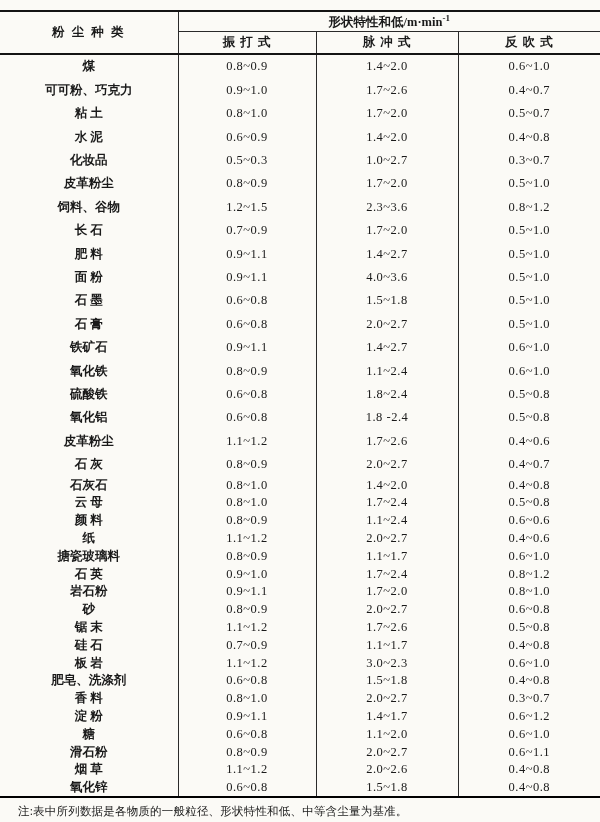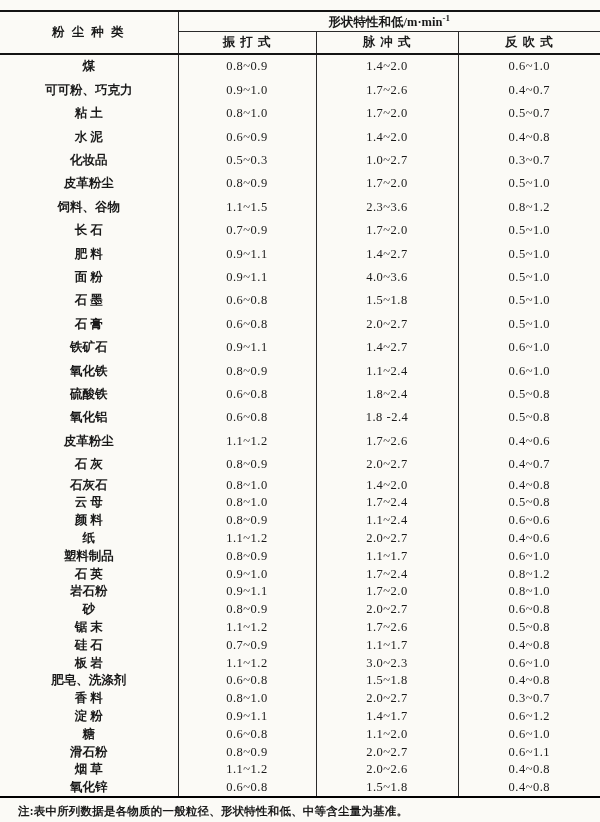--- a/index.html
+++ b/index.html
@@ -44,21 +44,21 @@
   th.sub-head{font-weight:bold;font-size:13px;height:21px;letter-spacing:1px;}
   
   tbody.upper td{height:23.4px;}
   tbody.lower td{height:17.8px;}
   td.name-cell{font-weight:bold;font-size:12.5px;}
   td.val-cell{font-family:"Liberation Serif","DejaVu Serif",serif;font-size:12.5px;letter-spacing:0.5px;}
   .note{
     margin-top:6px;
     padding-left:18px;
     font-size:11.5px;
-    font-weight:bold;
+    font-weight:normal;
     letter-spacing:0.2px;
   }
 </style>
 </head>
 <body>
 
 <div class="page">
 
   <table class="ftable">
     <colgroup>
@@ -110,21 +110,21 @@
           <td class="val-cell">0.3~0.7</td>
         </tr>
         <tr>
           <td class="name-cell">皮革粉尘</td>
           <td class="val-cell">0.8~0.9</td>
           <td class="val-cell">1.7~2.0</td>
           <td class="val-cell">0.5~1.0</td>
         </tr>
         <tr>
           <td class="name-cell">饲料、谷物</td>
-          <td class="val-cell">1.1~1.5</td>
+          <td class="val-cell">1.2~1.5</td>
           <td class="val-cell">2.3~3.6</td>
           <td class="val-cell">0.8~1.2</td>
         </tr>
         <tr>
           <td class="name-cell">长  石</td>
           <td class="val-cell">0.7~0.9</td>
           <td class="val-cell">1.7~2.0</td>
           <td class="val-cell">0.5~1.0</td>
         </tr>
         <tr>
@@ -207,21 +207,21 @@
           <td class="val-cell">1.1~2.4</td>
           <td class="val-cell">0.6~0.6</td>
         </tr>
         <tr>
           <td class="name-cell">纸</td>
           <td class="val-cell">1.1~1.2</td>
           <td class="val-cell">2.0~2.7</td>
           <td class="val-cell">0.4~0.6</td>
         </tr>
         <tr>
-          <td class="name-cell">塑料制品</td>
+          <td class="name-cell">搪瓷玻璃料</td>
           <td class="val-cell">0.8~0.9</td>
           <td class="val-cell">1.1~1.7</td>
           <td class="val-cell">0.6~1.0</td>
         </tr>
         <tr>
           <td class="name-cell">石  英</td>
           <td class="val-cell">0.9~1.0</td>
           <td class="val-cell">1.7~2.4</td>
           <td class="val-cell">0.8~1.2</td>
         </tr>

